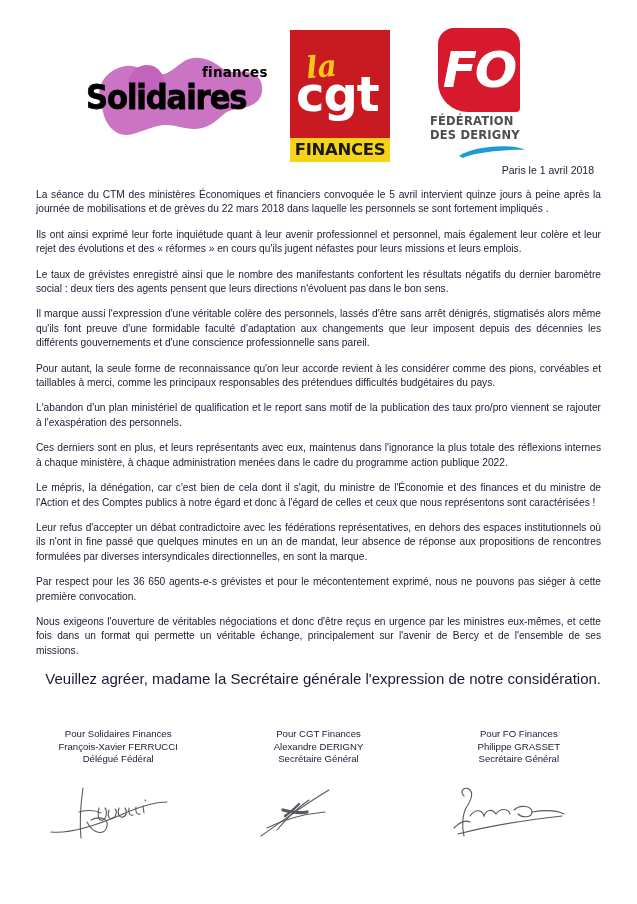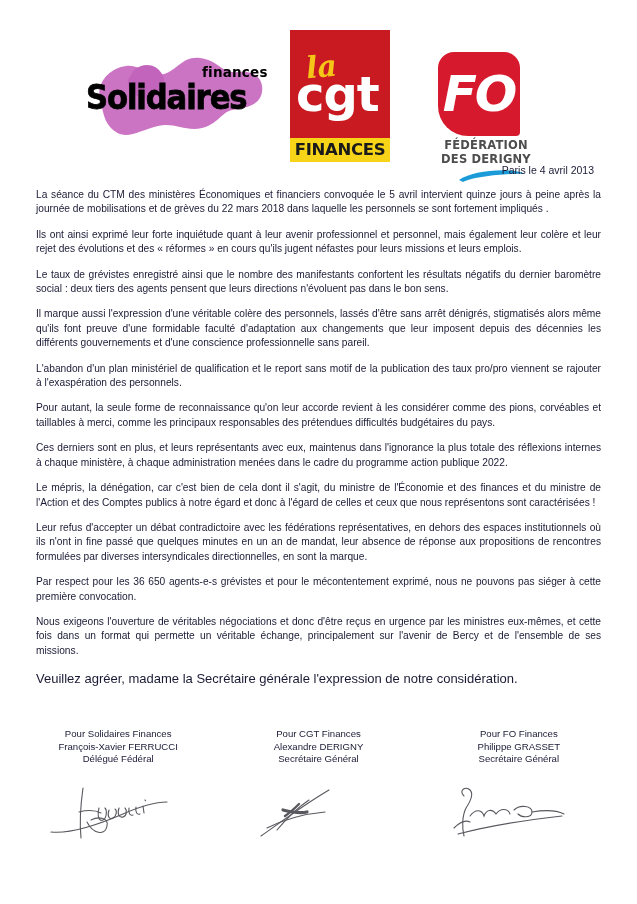--- a/index.html
+++ b/index.html
@@ -127,21 +127,20 @@
     letter-spacing: -0.3px;
   }
 
   
   .logo-fo {
     position: absolute;
     left: 430px;
     top: 28px;
     width: 112px;
     height: 135px;
-    margin-top: 24px;
   }
   .fo-shield {
     position: absolute;
     left: 8px;
     top: 0;
     width: 82px;
     height: 84px;
     background: #D7192D;
     border-radius: 16px 16px 4px 30px;
   }
@@ -158,21 +157,20 @@
     line-height: 84px;
     text-align: center;
     color: #ffffff;
     letter-spacing: -2px;
   }
   .fo-fed {
     position: absolute;
     left: 0;
     top: 86px;
     width: 112px;
-    text-align: center;
     font-family: "DejaVu Sans", sans-serif;
     font-weight: 700;
     font-size: 11.5px;
     line-height: 14px;
     color: #4d4d4d;
     letter-spacing: 0.2px;
   }
   .fo-swoosh {
     position: absolute;
     left: 28px;
@@ -204,23 +202,24 @@
     line-height: 14px;
     margin-bottom: 12px;
   }
   .para {
     font-size: 10.2px;
     line-height: 14.4px;
     text-align: justify;
     margin: 0 0 11px 0;
   }
   .closing {
-    font-size: 13px;
+    font-size: 15px;
     line-height: 14.4px;
     margin: 14px 0 0 0;
+    text-align: right;
   }
 
   
   .sign-row {
     position: absolute;
     left: 36px;
     top: 728px;
     width: 565px;
     display: flex;
     justify-content: center;
@@ -286,31 +285,31 @@
       <div class="fo-letters">FO</div>
       <div class="fo-fed">
         <span>FÉDÉRATION</span><br>
         <span>DES DERIGNY</span>
       </div>
       <svg class="fo-swoosh" viewBox="0 0 68 14">
         <path d="M1,11 C14,1 54,-2 67,5 C54,4 16,7 5,13 Z" fill="#1B9BD8"></path>
       </svg>
     </div>
 
-    <div class="date-line">Paris le 4 avril 2013</div>
+    <div class="date-line">Paris le 1 avril 2018</div>
   </div>
 
   <div class="letter">
 
     <p class="para">La séance du CTM des ministères Économiques et financiers convoquée le 5 avril intervient quinze jours à peine après la journée de mobilisations et de grèves du 22 mars 2018 dans laquelle les personnels se sont fortement impliqués .</p>
     <p class="para">Ils ont ainsi exprimé leur forte inquiétude quant à leur avenir professionnel et personnel, mais également leur colère et leur rejet des évolutions et des « réformes » en cours qu'ils jugent néfastes pour leurs missions et leurs emplois.</p>
     <p class="para">Le taux de grévistes enregistré ainsi que le nombre des manifestants confortent les résultats négatifs du dernier baromètre social : deux tiers des agents pensent que leurs directions n'évoluent pas dans le bon sens.</p>
     <p class="para">Il marque aussi l'expression d'une véritable colère des personnels, lassés d'être sans arrêt dénigrés, stigmatisés alors même qu'ils font preuve d'une formidable faculté d'adaptation aux changements que leur imposent depuis des décennies les différents gouvernements et d'une conscience professionnelle sans pareil.</p>
+    <p class="para">Pour autant, la seule forme de reconnaissance qu'on leur accorde revient à les considérer comme des pions, corvéables et taillables à merci, comme les principaux responsables des prétendues difficultés budgétaires du pays.</p>
     <p class="para">L'abandon d'un plan ministériel de qualification et le report sans motif de la publication des taux pro/pro viennent se rajouter à l'exaspération des personnels.</p>
-    <p class="para">Pour autant, la seule forme de reconnaissance qu'on leur accorde revient à les considérer comme des pions, corvéables et taillables à merci, comme les principaux responsables des prétendues difficultés budgétaires du pays.</p>
     <p class="para">Ces derniers sont en plus, et leurs représentants avec eux, maintenus dans l'ignorance la plus totale des réflexions internes à chaque ministère, à chaque administration menées dans le cadre du programme action publique 2022.</p>
     <p class="para">Le mépris, la dénégation, car c'est bien de cela dont il s'agit, du ministre de l'Économie et des finances et du ministre de l'Action et des Comptes publics à notre égard et donc à l'égard de celles et ceux que nous représentons sont caractérisées !</p>
     <p class="para">Leur refus d'accepter un débat contradictoire avec les fédérations représentatives, en dehors des espaces institutionnels où ils n'ont in fine passé que quelques minutes en un an de mandat, leur absence de réponse aux propositions de rencontres formulées par diverses intersyndicales directionnelles, en sont la marque.</p>
     <p class="para">Par respect pour les 36 650 agents-e-s grévistes et pour le mécontentement exprimé, nous ne pouvons pas siéger à cette première convocation.</p>
     <p class="para">Nous exigeons l'ouverture de véritables négociations et donc d'être reçus en urgence par les ministres eux-mêmes, et cette fois dans un format qui permette un véritable échange, principalement sur l'avenir de Bercy et de l'ensemble de ses missions.</p>
 
     <div class="closing">Veuillez agréer, madame la Secrétaire générale  l'expression de notre considération.</div>
   </div>
 
   <div class="sign-row">

